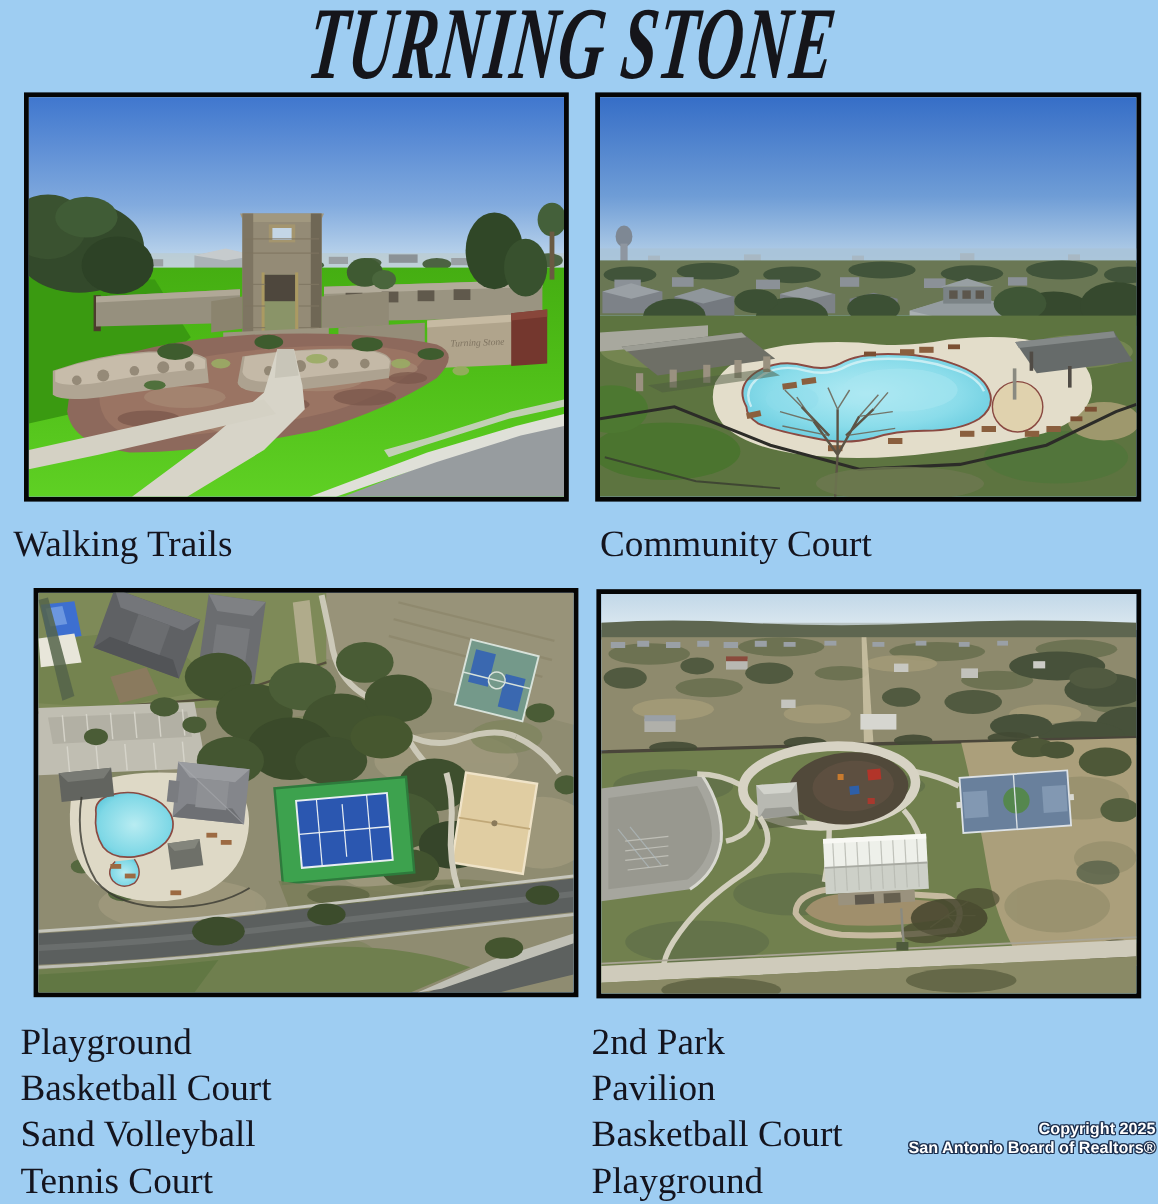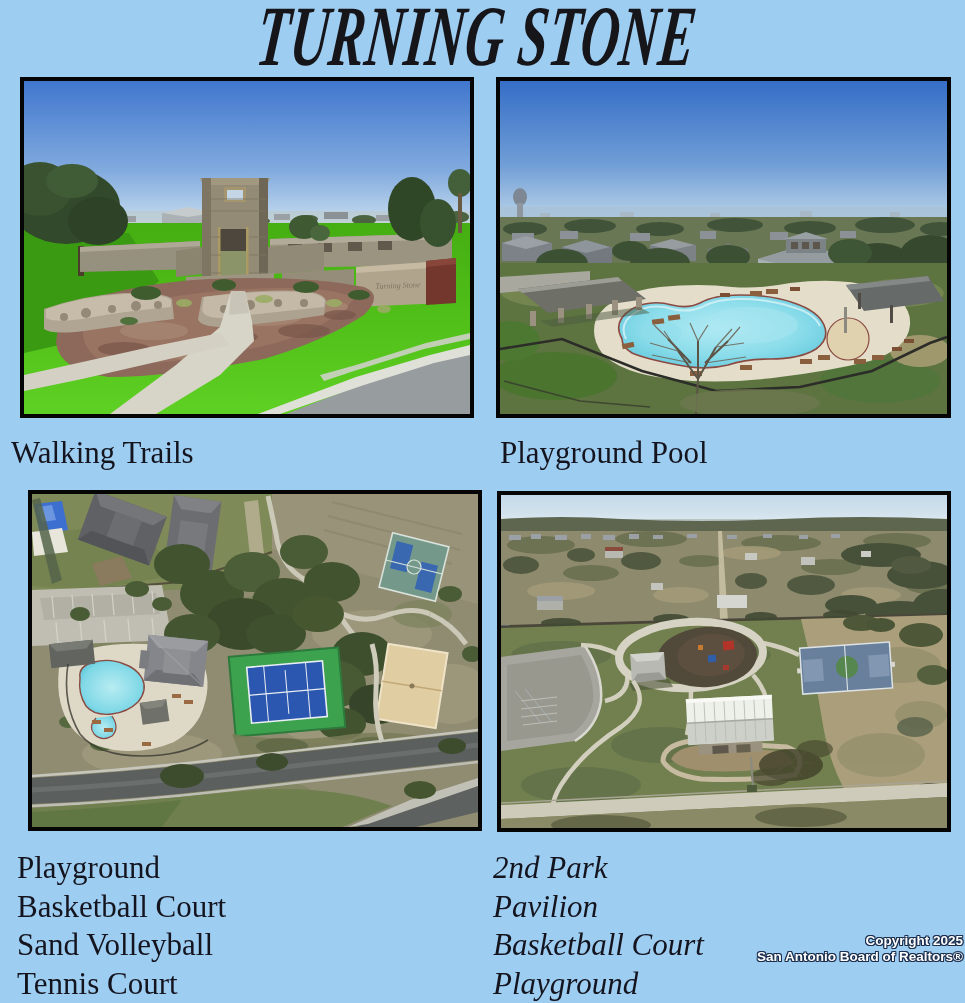--- a/index.html
+++ b/index.html
@@ -354,21 +354,21 @@
   <g stroke="#6b6152" stroke-width="1.2" fill="none" opacity="0.85">
     <path d="M178 270 L164 250 M178 270 L150 262 M216 266 L232 248 M216 266 L244 262 M198 260 L190 242 M198 260 L208 244 M168 258 L154 244 M228 260 L240 246 M191 282 L152 274 M205 282 L246 276"></path>
   </g>
 
   <ellipse cx="250" cy="322" rx="70" ry="14" fill="#6e7850" opacity="0.8"></ellipse>
 </svg>
 </div>
 
 <div class="cap" style="left:11px;top:435px;width:446px;">Walking Trails</div>
 
-<div class="cap" style="left:500px;top:435px;width:447px;">Playground Pool</div>
+<div class="cap" style="left:500px;top:435px;width:447px;">Community Court</div>
 
 <div class="frame" style="left:28px;top:490px;width:454px;height:341px;">
 <svg width="446" height="333" viewBox="0 0 446 333">
   <defs>
     <radialGradient id="pool3" cx="0.5" cy="0.5" r="0.65">
       <stop offset="0" stop-color="#b8ecf2"></stop>
       <stop offset="0.7" stop-color="#7fd8e6"></stop>
       <stop offset="1" stop-color="#4fc0d6"></stop>
     </radialGradient>
   </defs>
@@ -774,15 +774,15 @@
         <ellipse cx="300" cy="322" rx="46" ry="10"></ellipse>
   </g>
 
   <line x1="252" y1="292" x2="250" y2="262" stroke="#8a8a80" stroke-width="2"></line>
   <rect x="246" y="290" width="10" height="7" fill="#4e5a3c"></rect>
 </svg>
 </div>
 
 <div class="cap" style="left:17px;top:849px;width:454px;line-height:38.6px;">Playground<br>Basketball Court<br>Sand Volleyball<br>Tennis Court</div>
 
-<div class="cap" style="left:493px;top:849px;width:454px;line-height:38.6px;font-style:italic;">2nd Park<br>Pavilion<br>Basketball Court<br>Playground</div>
+<div class="cap" style="left:493px;top:849px;width:454px;line-height:38.6px;">2nd Park<br>Pavilion<br>Basketball Court<br>Playground</div>
 
 <div style="position:absolute;right:2px;top:933px;text-align:right;font-family:'Liberation Sans',sans-serif;font-weight:bold;font-size:13.5px;color:#fff;text-shadow:1px 1px 0 #1c2f4e,-1px -1px 0 #1c2f4e,1px -1px 0 #1c2f4e,-1px 1px 0 #1c2f4e,0 1px 0 #1c2f4e,0 -1px 0 #1c2f4e,1px 0 0 #1c2f4e,-1px 0 0 #1c2f4e;line-height:15.5px;">Copyright 2025<br>San Antonio Board of Realtors®</div>
 
 </body></html>

